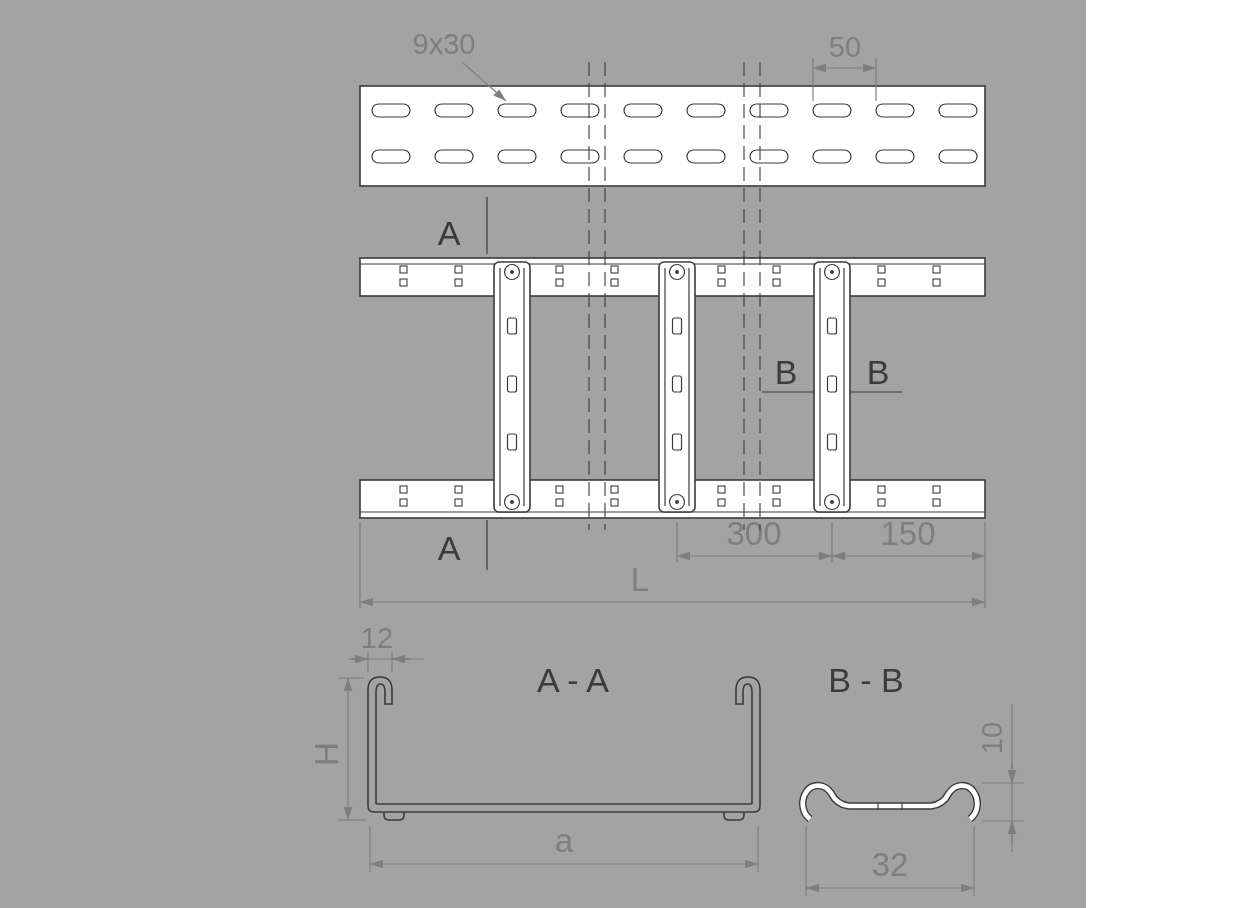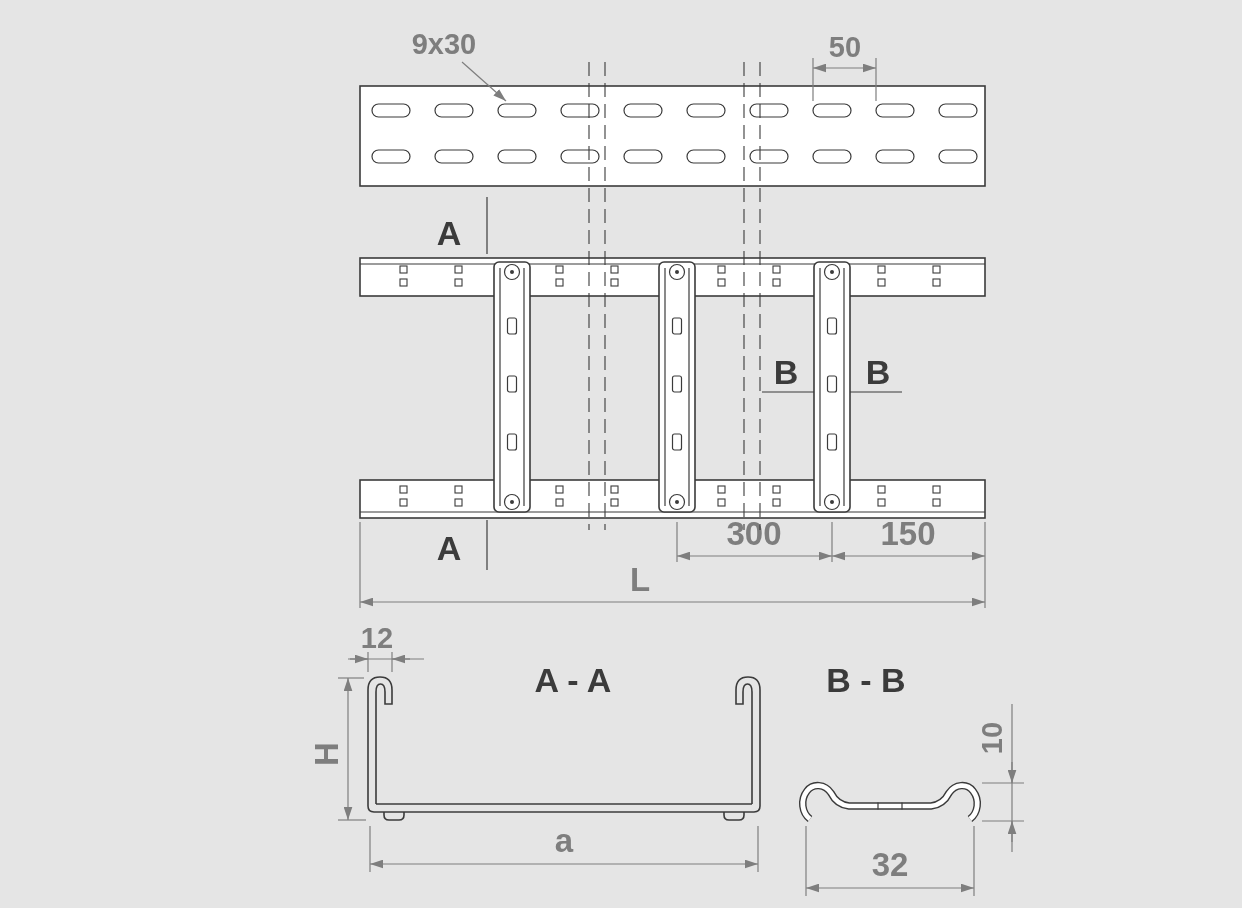--- a/index.html
+++ b/index.html
@@ -1,17 +1,17 @@
 <!DOCTYPE html>
 <html><head>
 <meta charset="utf-8">
 <style>
   html,body{margin:0;padding:0;background:#ffffff;}
-  .page{position:relative;width:1242px;height:908px;background:#e5e5e5;overflow:hidden;
-        font-family:"Liberation Sans",sans-serif;font-weight:bold;}
+  .page{position:relative;width:1086px;height:908px;background:#a3a3a3;overflow:hidden;
+        font-family:"Liberation Sans",sans-serif;}
   svg{display:block;}
   .shape  { fill:#ffffff; stroke:#3b3b3b; stroke-width:1.6; }
   .sline  { fill:none;    stroke:#3b3b3b; stroke-width:1.6; }
   .thin   { fill:none;    stroke:#3b3b3b; stroke-width:1.2; }
   .thin-f { fill:#ffffff; stroke:#3b3b3b; stroke-width:1.2; }
   .sq     { fill:#ffffff; stroke:#3b3b3b; stroke-width:1.1; }
   .dot    { fill:#3b3b3b; stroke:none; }
   .dash   { fill:none; stroke:#3b3b3b; stroke-width:1.1; stroke-dasharray:14 7; }
   .dim    { fill:none; stroke:#7e7e7e; stroke-width:1.2; }
   .sheet  { fill:none; stroke:#3b3b3b; stroke-width:7.5; }

